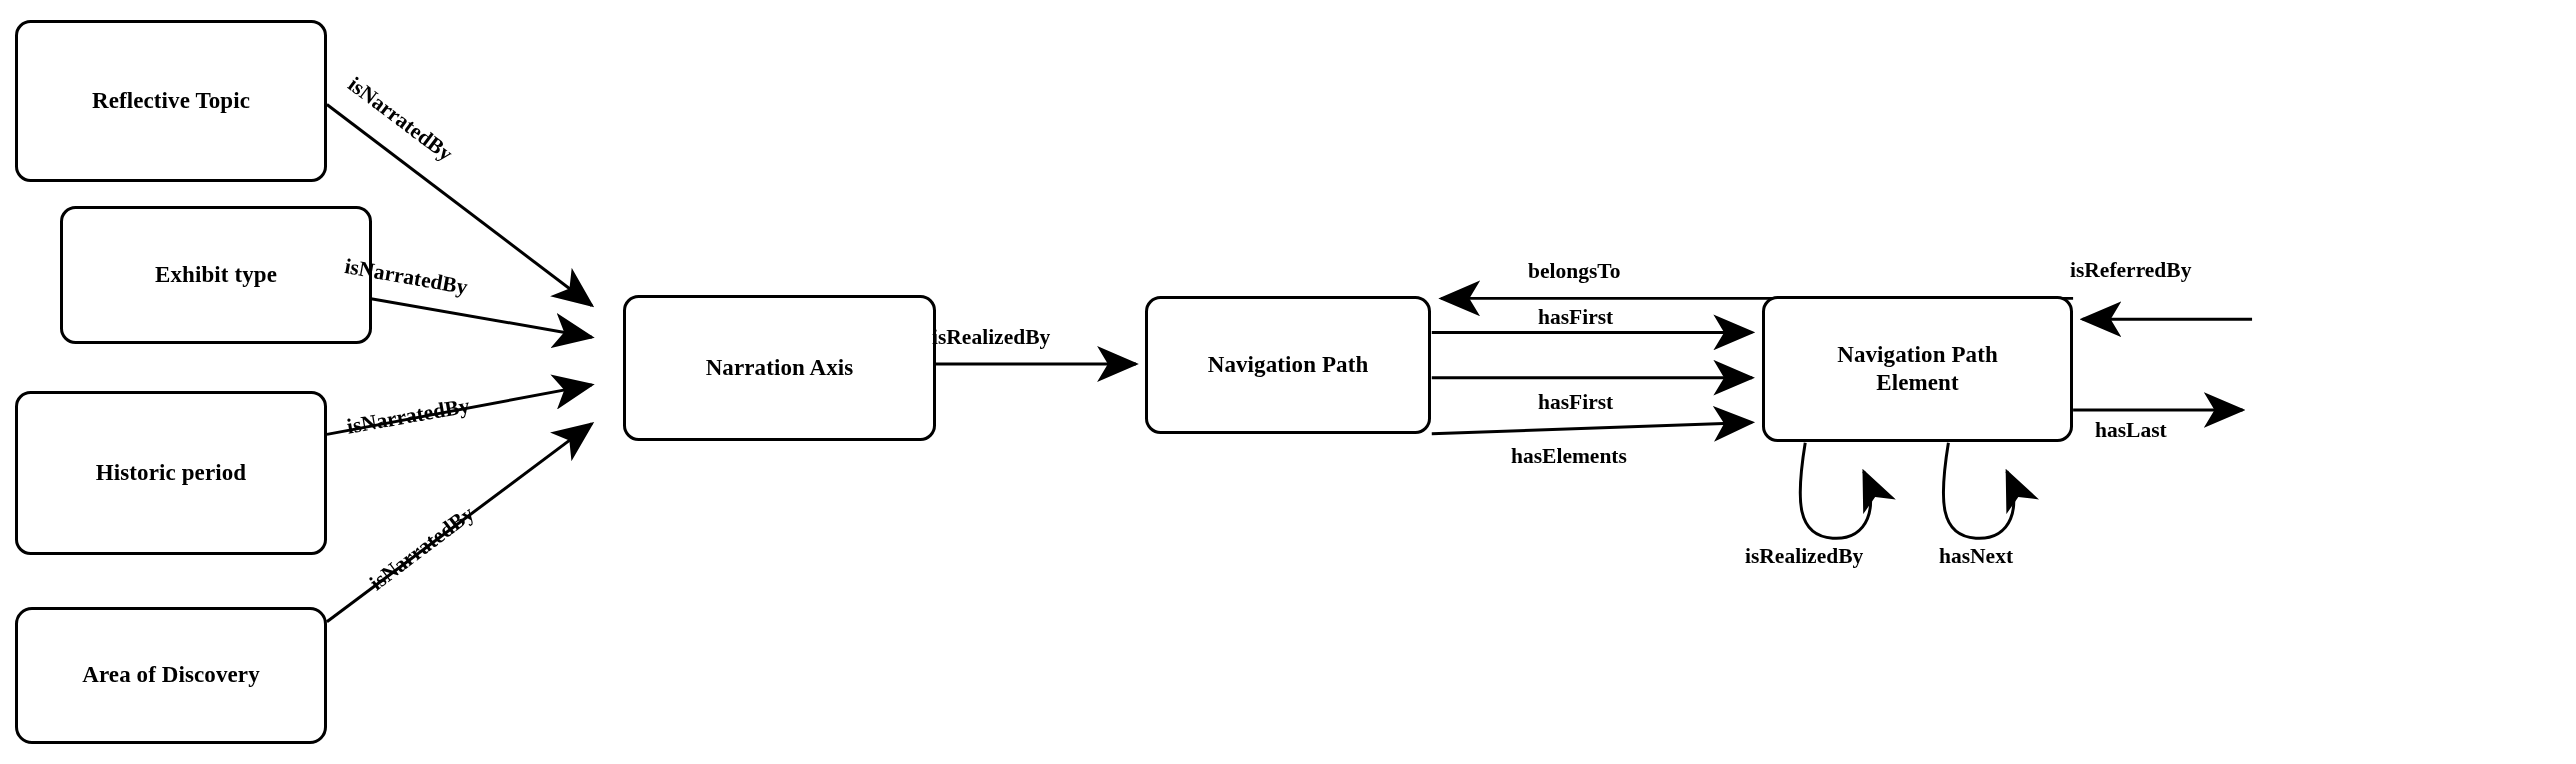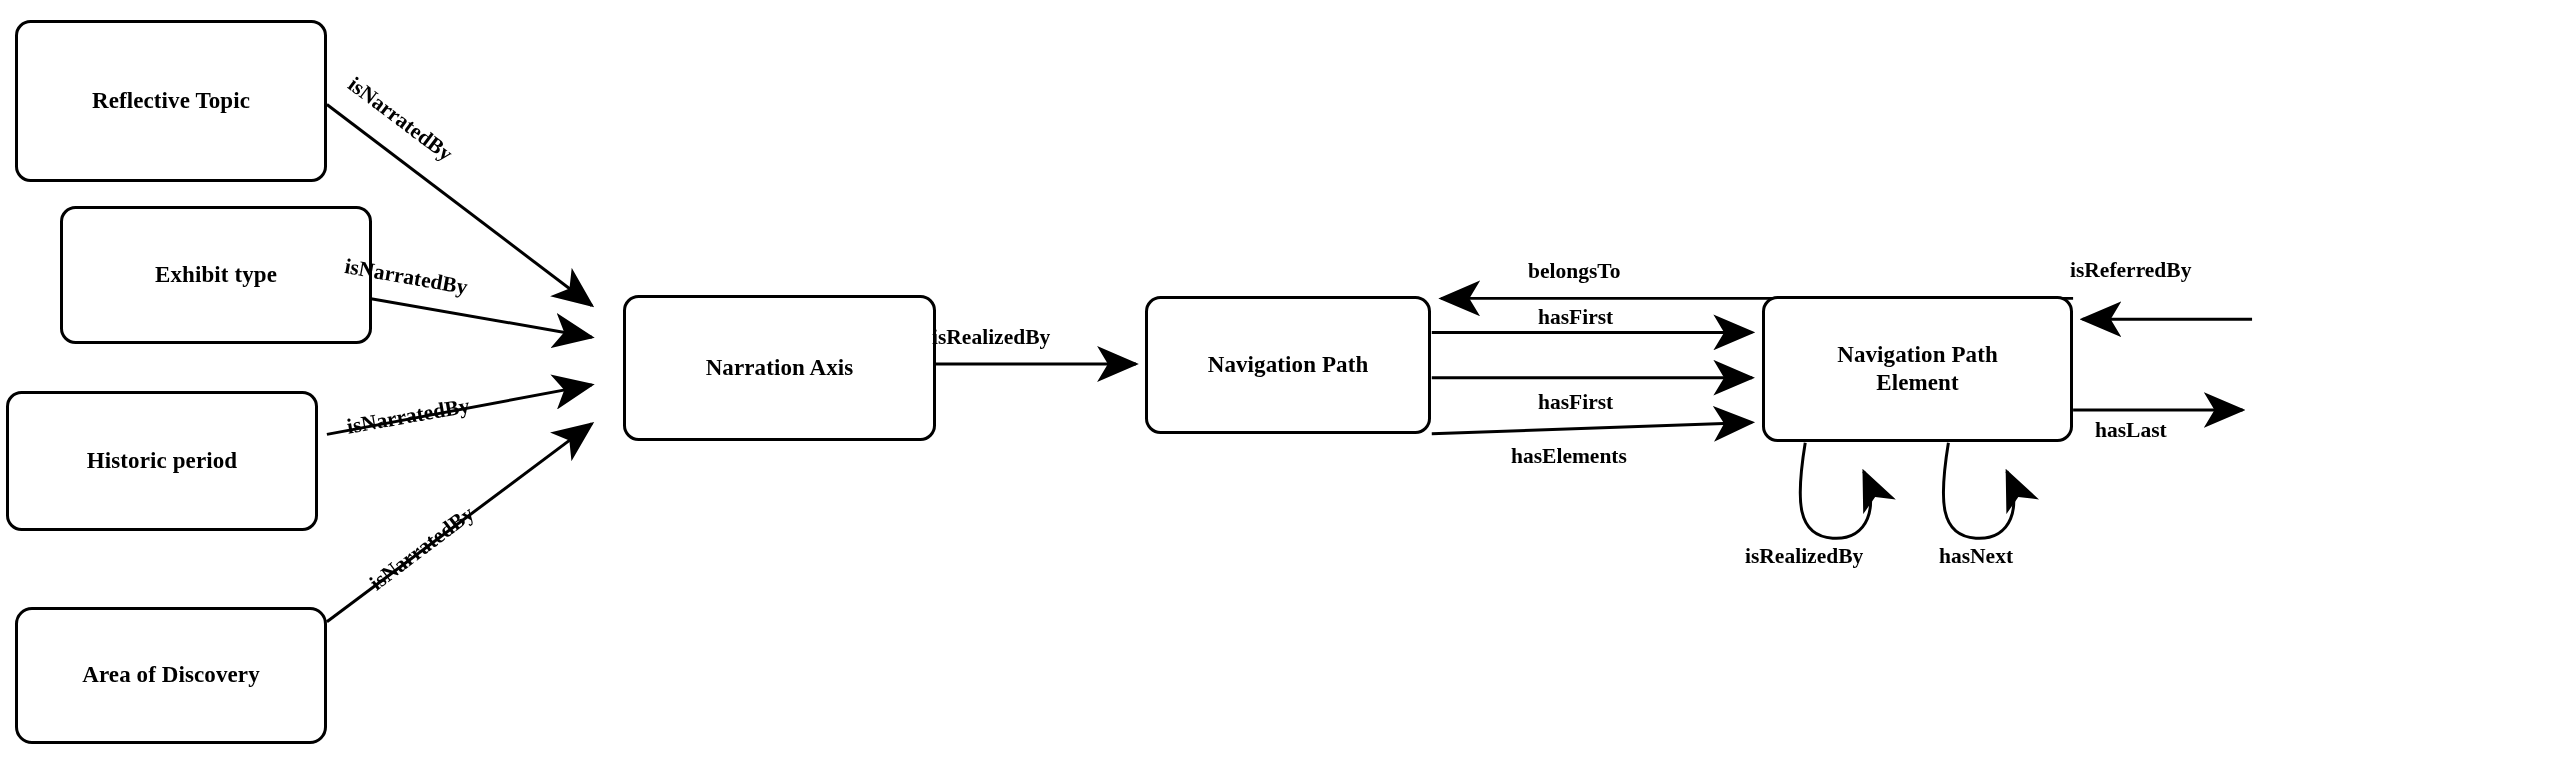--- a/index.html
+++ b/index.html
@@ -94,21 +94,21 @@
   </svg>
 
   <div class="node-box" style="left:15px; top:19.7px; width:312px; height:162px;">
     <span class="node-label">Reflective Topic</span>
   </div>
 
   <div class="node-box" style="left:16px; top:206px; width:312px; height:138px;margin-left:44px;">
     <span class="node-label">Exhibit type</span>
   </div>
 
-  <div class="node-box" style="left:6px; top:391px; width:312px; height:140px;">
+  <div class="node-box" style="left:15px; top:391px; width:312px; height:164px;">
     <span class="node-label">Historic period</span>
   </div>
 
   <div class="node-box" style="left:15px; top:607px; width:312px; height:137px;border-radius:17px;">
     <span class="node-label">Area of Discovery</span>
   </div>
 
   <div class="node-box" style="left:623px; top:295px; width:313px; height:146px;">
     <span class="node-label">Narration Axis</span>
   </div>

